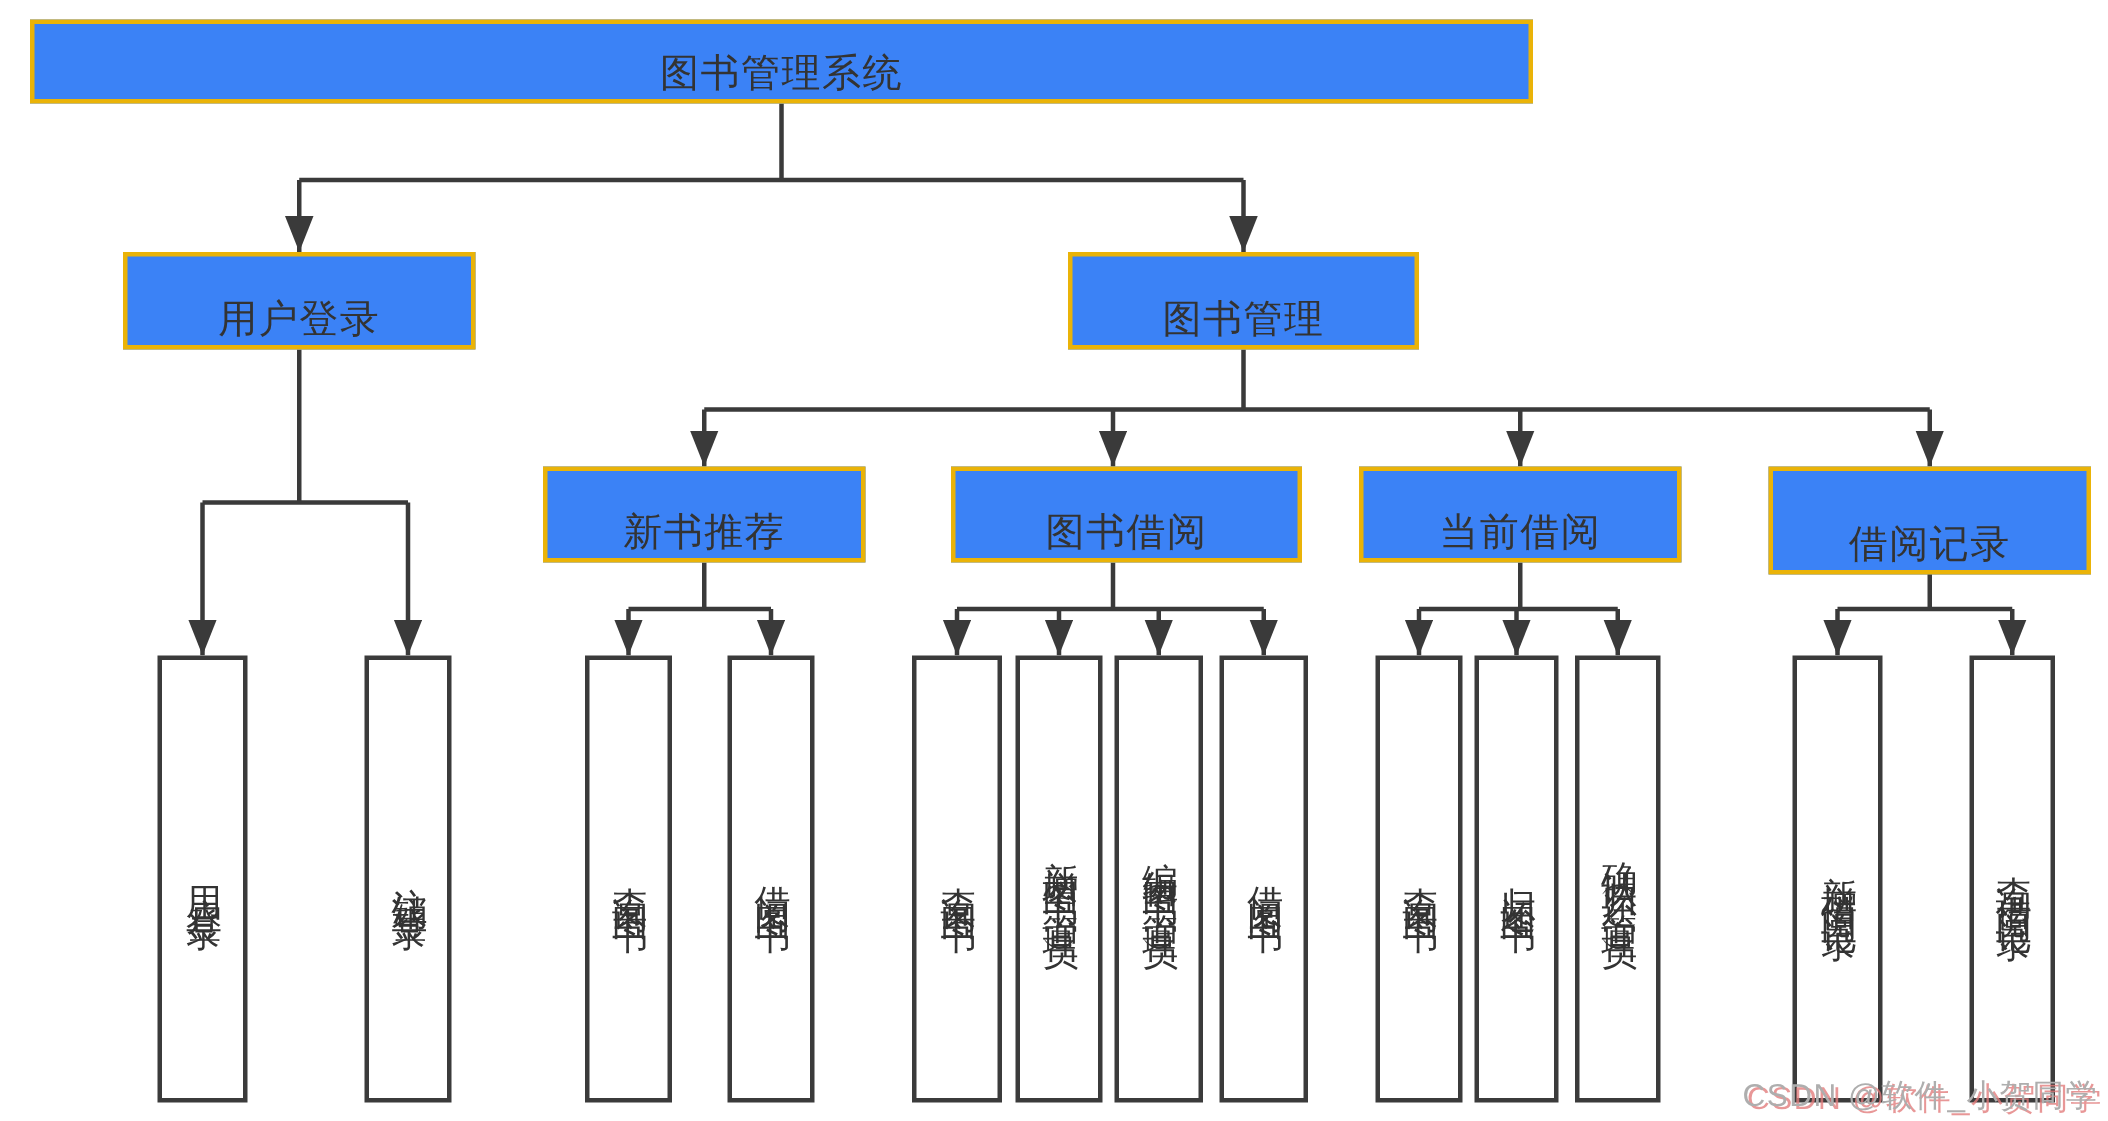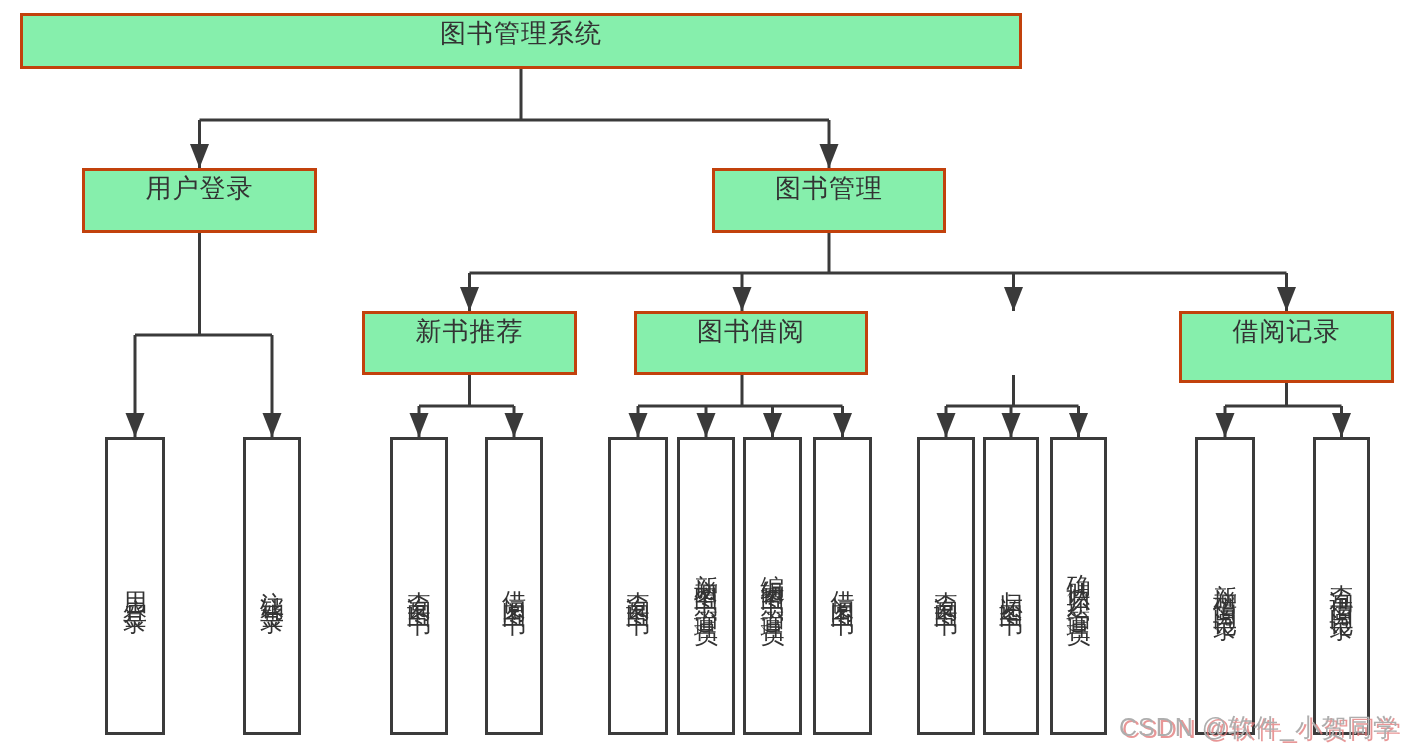--- a/index.html
+++ b/index.html
@@ -6,38 +6,38 @@
   #canvas{
     position:relative;
     width:1405px;height:747px;
     background:#ffffff;
     font-family:"Liberation Sans","DejaVu Sans",sans-serif;
     overflow:hidden;
   }
   #wires{position:absolute;left:0;top:0;width:1405px;height:747px;}
   .hnode{
     position:absolute;box-sizing:border-box;
-    border:3px solid #c2410c;background:#86efac;
-    display:flex;align-items:flex-start;justify-content:center;
+    border:3px solid #eab308;background:#3b82f6;
+    display:flex;align-items:flex-end;justify-content:center;
   }
   .hlabel{
     font-size:26px;color:#333333;letter-spacing:1px;white-space:nowrap;
   }
   .vnode{
     position:absolute;box-sizing:border-box;
     border:3px solid #3b3b3b;background:#ffffff;
     display:flex;align-items:center;justify-content:center;
   }
   .vlabel{
     writing-mode:vertical-rl;text-orientation:upright;
     font-size:24px;line-height:1;letter-spacing:7px;color:#333333;
   }
   .watermark{
     position:absolute;right:6px;bottom:3px;
-    font-size:25px;color:#aeaeae;letter-spacing:1px;white-space:nowrap;
+    font-size:21px;color:#aeaeae;letter-spacing:1px;white-space:nowrap;
     text-shadow:3px 2px 0 rgba(226,125,125,0.8);
   }
 </style>
 </head>
 <body>
 
 <div id="canvas">
 
   <svg id="wires" viewBox="0 0 1405 747" xmlns="http://www.w3.org/2000/svg">
     <defs>
@@ -87,20 +87,23 @@
   <div class="hnode" style="left:712px;top:168px;width:234px;height:65px">
     <span class="hlabel">图书管理</span>
   </div>
 
   <div class="hnode" style="left:362px;top:311px;width:215px;height:64px">
     <span class="hlabel">新书推荐</span>
   </div>
   <div class="hnode" style="left:634px;top:311px;width:234px;height:64px">
     <span class="hlabel">图书借阅</span>
   </div>
+  <div class="hnode" style="left:906px;top:311px;width:215px;height:64px">
+    <span class="hlabel">当前借阅</span>
+  </div>
   <div class="hnode" style="left:1179px;top:311px;width:215px;height:72px">
     <span class="hlabel">借阅记录</span>
   </div>
 
   <div class="vnode" style="left:105px;top:437px;width:60px;height:298px">
     <span class="vlabel">用户登录</span>
   </div>
   <div class="vnode" style="left:243px;top:437px;width:58px;height:298px">
     <span class="vlabel">注销登录</span>
   </div>

